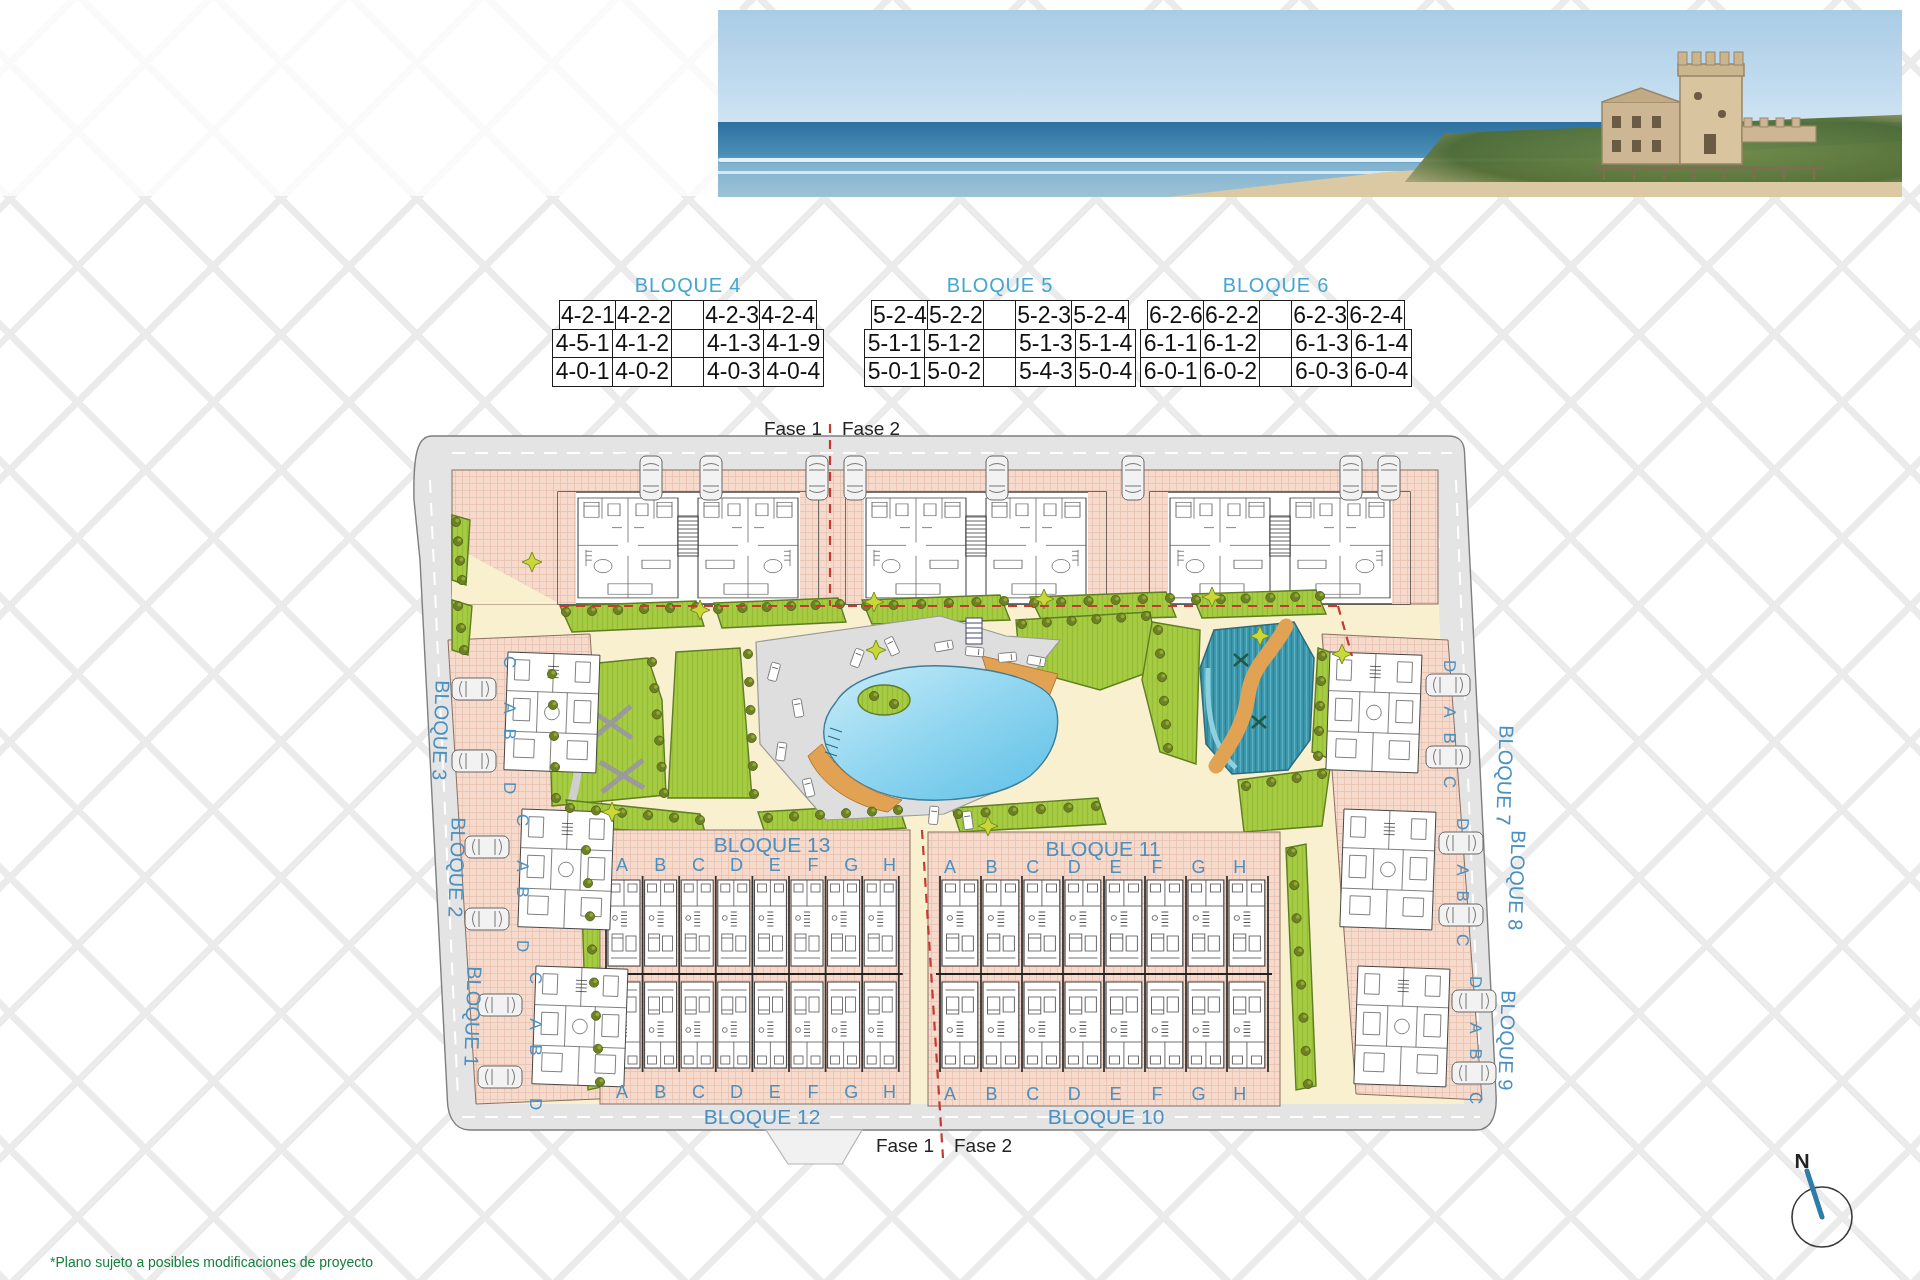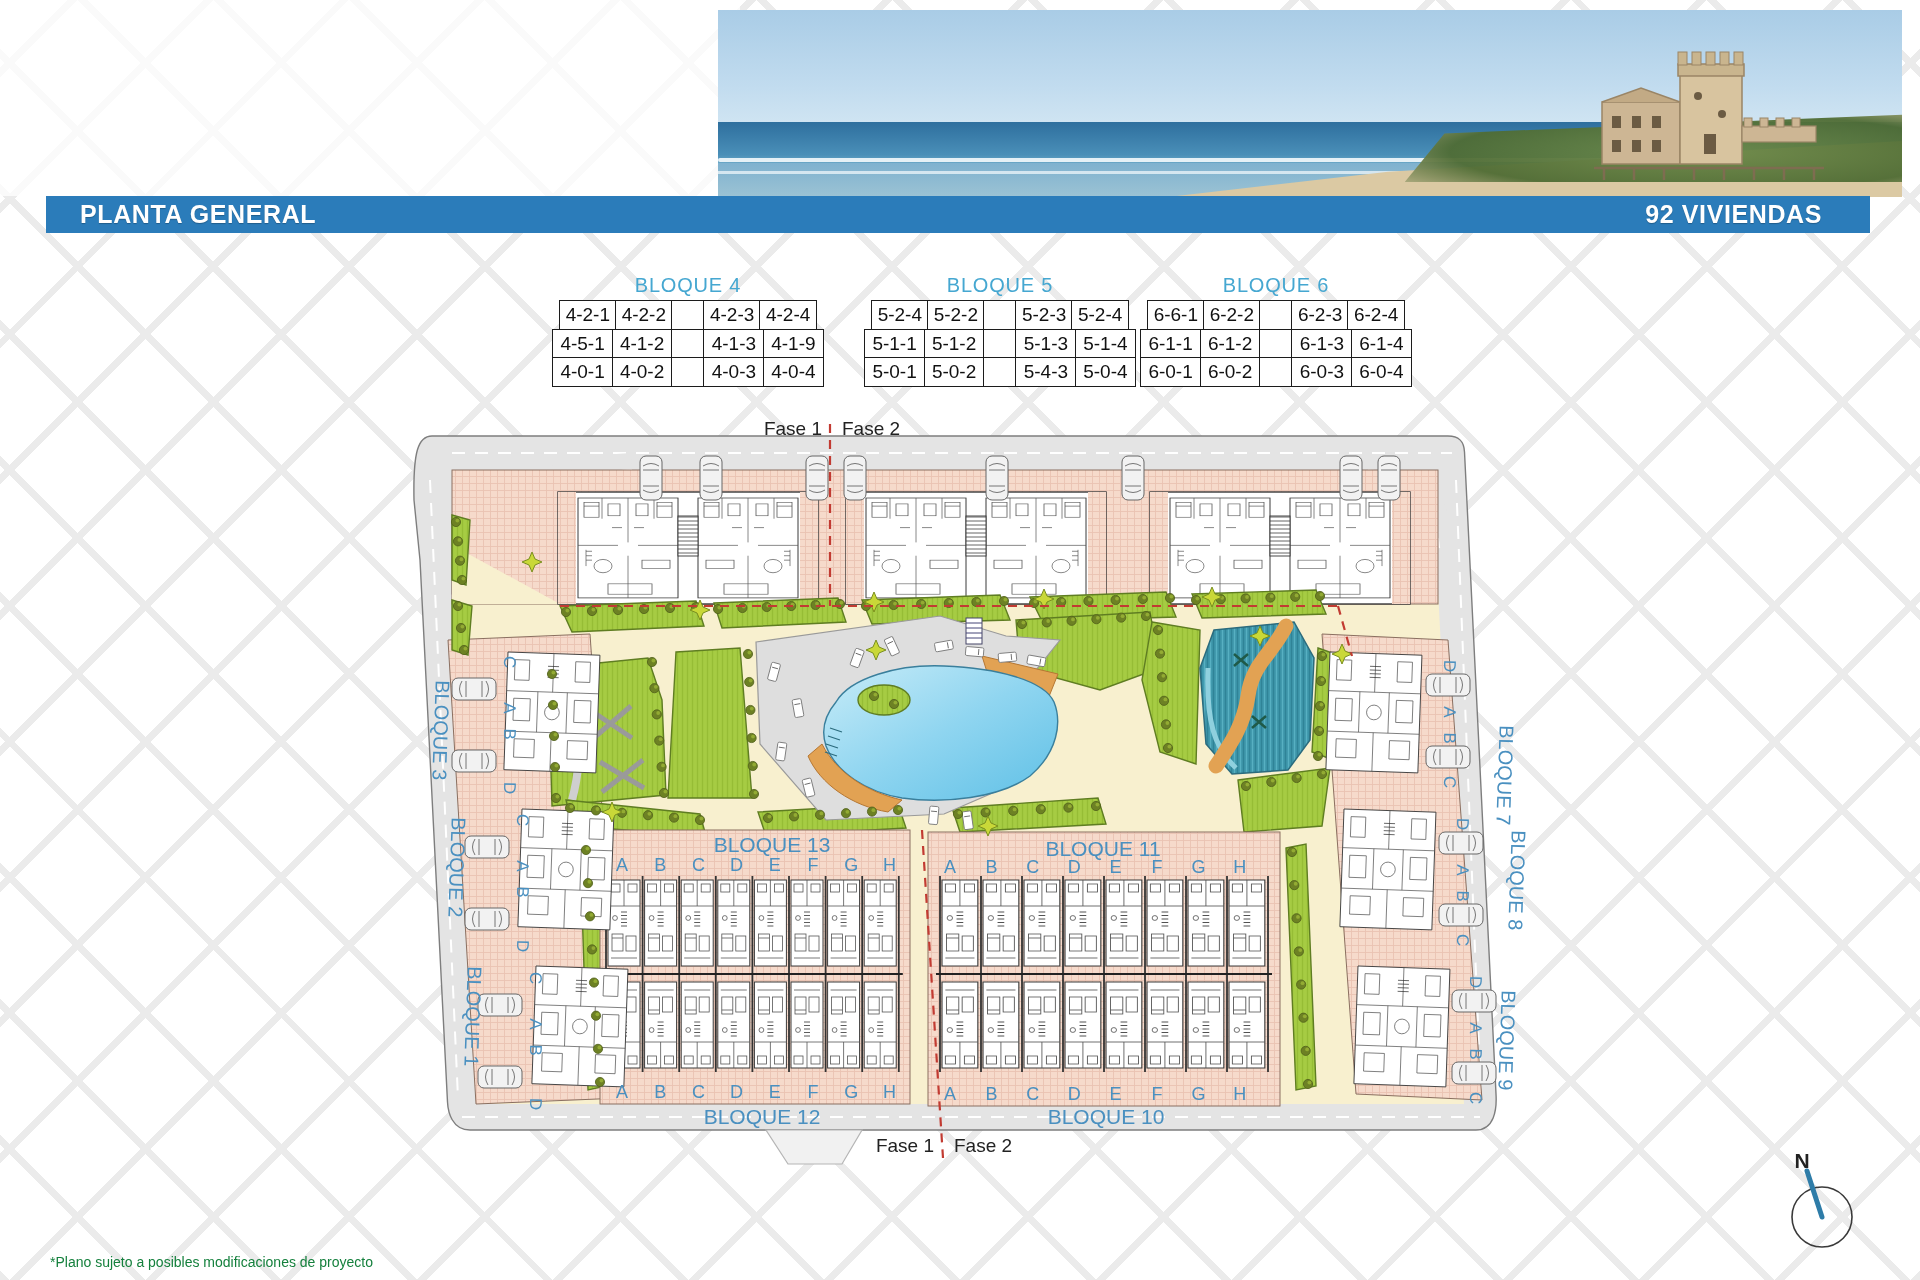--- a/index.html
+++ b/index.html
@@ -35,21 +35,21 @@
   .bar .t.left{margin-left:34px;}
   .bar .t.right{margin-right:48px;}
 
   
   .tables{position:absolute;left:0;top:274px;width:1546px;height:132px;}
   .tblock{position:absolute;width:272px;}
   .tblock .ttl{text-align:center;color:var(--table-title-blue);font-size:20px;letter-spacing:.8px;margin-bottom:5px;}
   .trow{display:flex;margin-top:-1.7px;}
   .trow.inset{margin-left:7px;margin-right:7px;}
   .tcell{flex:1 1 0;height:28px;border:1.7px solid #1c1c1c;margin-left:-1.7px;background:#fff;
-    display:flex;align-items:center;justify-content:center;font-size:19px;color:#111;}
+    display:flex;align-items:center;justify-content:center;font-size:23px;color:#111;}
   .tcell:first-child{margin-left:0;}
   .tcell.spacer{flex:0 0 32px;}
 
   
   .plansvg{position:absolute;left:0;top:0;width:1920px;height:1280px;}
 
   .footer{position:absolute;left:50px;top:1254px;color:#15803d;font-size:14px;}
 
   
   .roadband{fill:var(--road-gray);stroke:#7e7e7e;stroke-width:1.4;}
@@ -119,24 +119,20 @@
       <g fill="#cdb694" stroke="#9a8566" stroke-width="1">
         <rect x="150" y="74" width="8" height="9"></rect>
           <rect x="166" y="74" width="8" height="9"></rect>
           <rect x="182" y="74" width="8" height="9"></rect>
           <rect x="198" y="74" width="8" height="9"></rect>
       </g>
       <path d="M0 124 H230 M10 124v12 M40 124v12 M70 124v12 M100 124v12 M130 124v12 M160 124v12 M190 124v12 M220 124v12" stroke="#7e6d50" stroke-width="2.5" fill="none"></path>
     </svg>
   </div>
 
-  <div class="bar">
-    <span class="t left">PLANTA GENERAL</span>
-    <span class="t right">92 VIVIENDAS</span>
-  </div>
 
   <div class="tables">
       <div class="tblock" style="left: 552px;">
         <div class="ttl">BLOQUE 4</div>
         <div class="trow inset">
           <div class="tcell">4-2-1</div>
           <div class="tcell">4-2-2</div>
           <div class="tcell spacer"></div>
           <div class="tcell">4-2-3</div>
           <div class="tcell">4-2-4</div>
@@ -176,21 +172,21 @@
           <div class="tcell">5-0-1</div>
           <div class="tcell">5-0-2</div>
           <div class="tcell spacer"></div>
           <div class="tcell">5-4-3</div>
           <div class="tcell">5-0-4</div>
         </div>
       </div>
       <div class="tblock" style="left: 1140px;">
         <div class="ttl">BLOQUE 6</div>
         <div class="trow inset">
-          <div class="tcell">6-6-1</div>
+          <div class="tcell">6-2-6</div>
           <div class="tcell">6-2-2</div>
           <div class="tcell spacer"></div>
           <div class="tcell">6-2-3</div>
           <div class="tcell">6-2-4</div>
         </div>
         <div class="trow">
           <div class="tcell">6-1-1</div>
           <div class="tcell">6-1-2</div>
           <div class="tcell spacer"></div>
           <div class="tcell">6-1-3</div>

